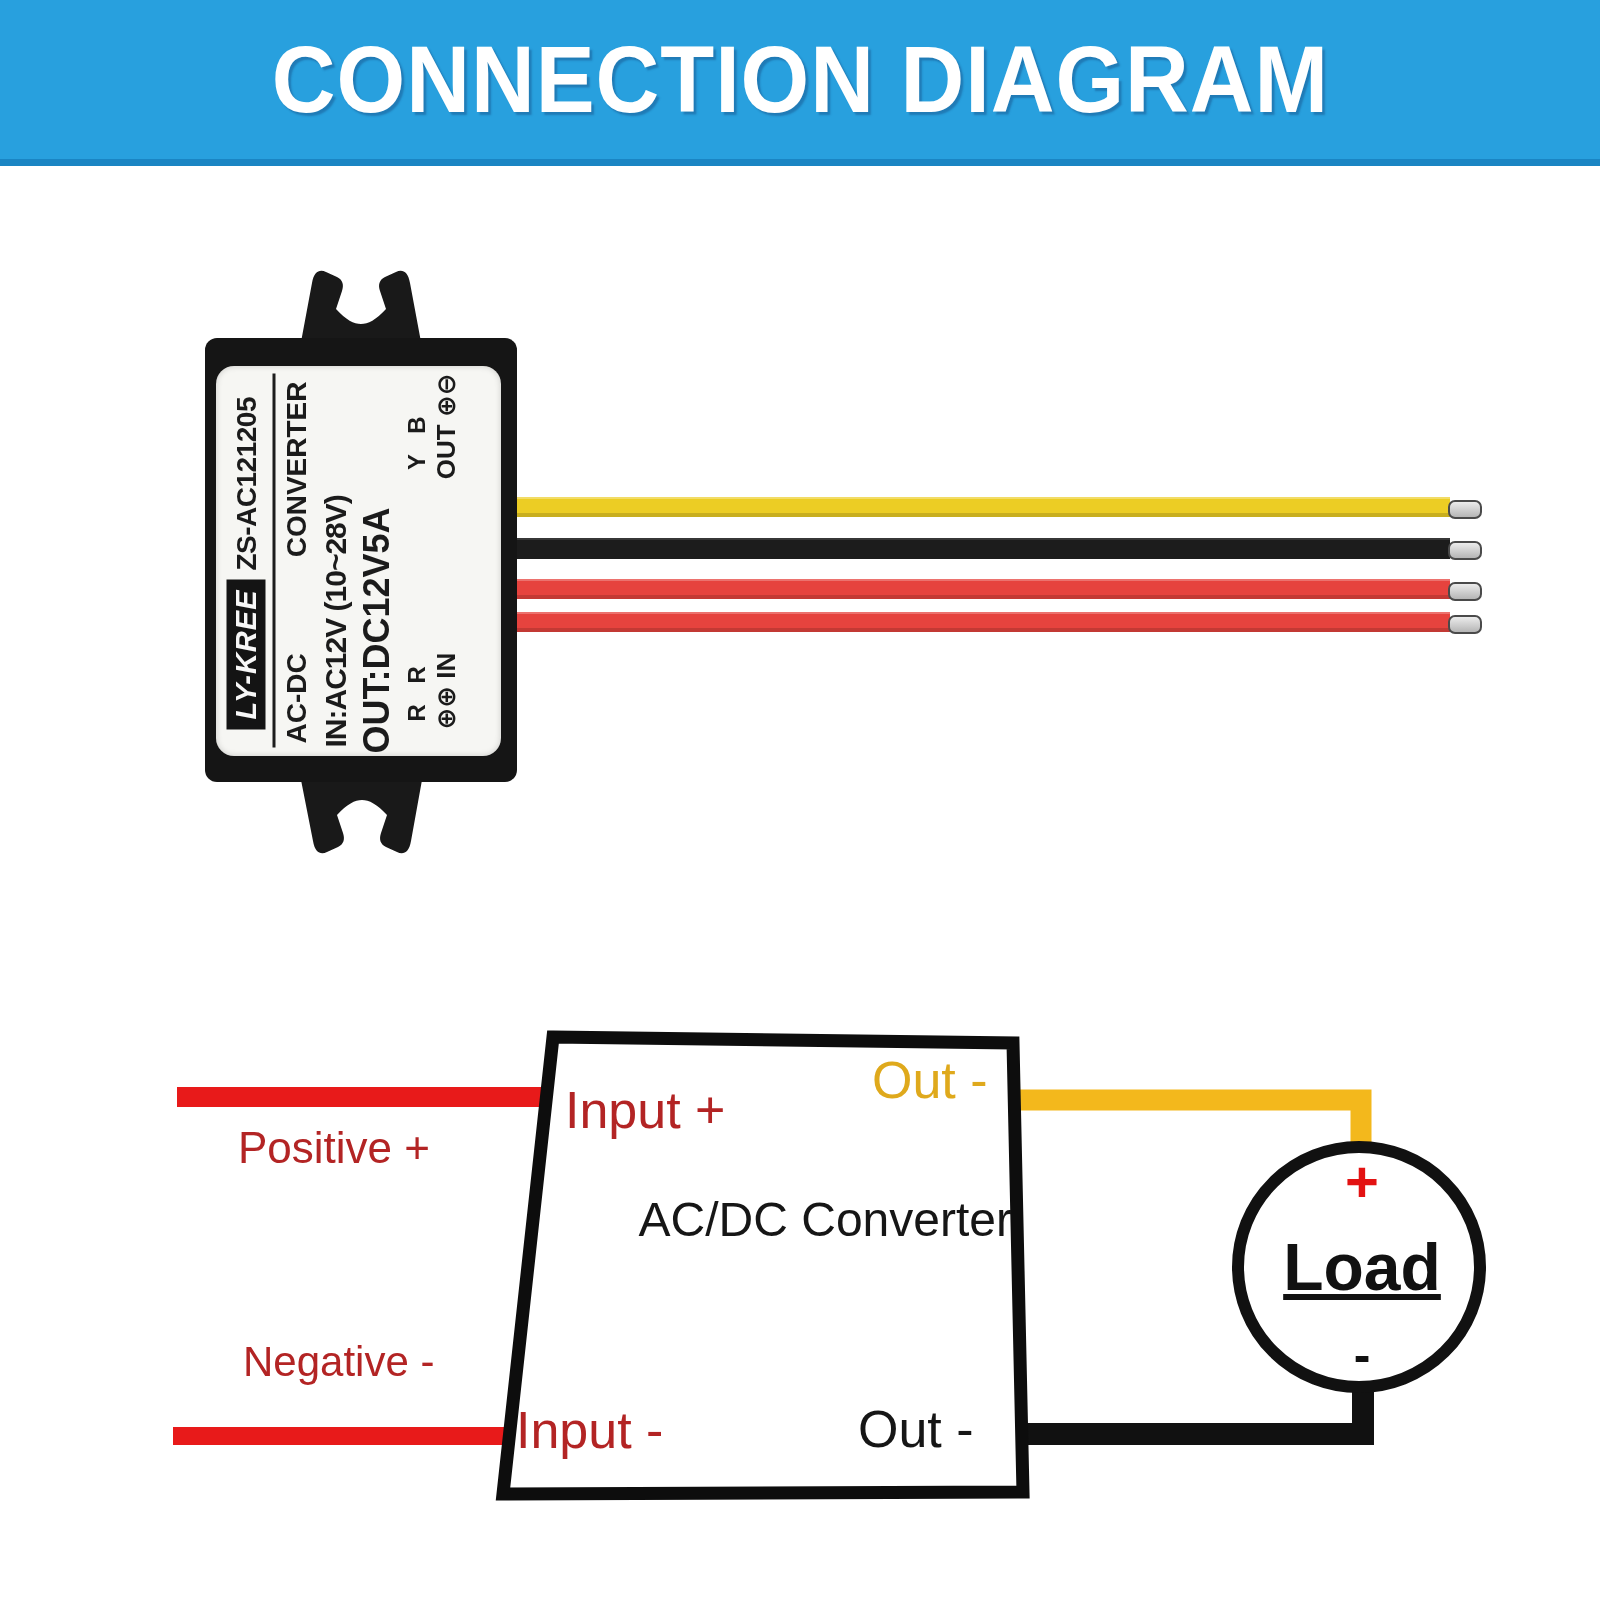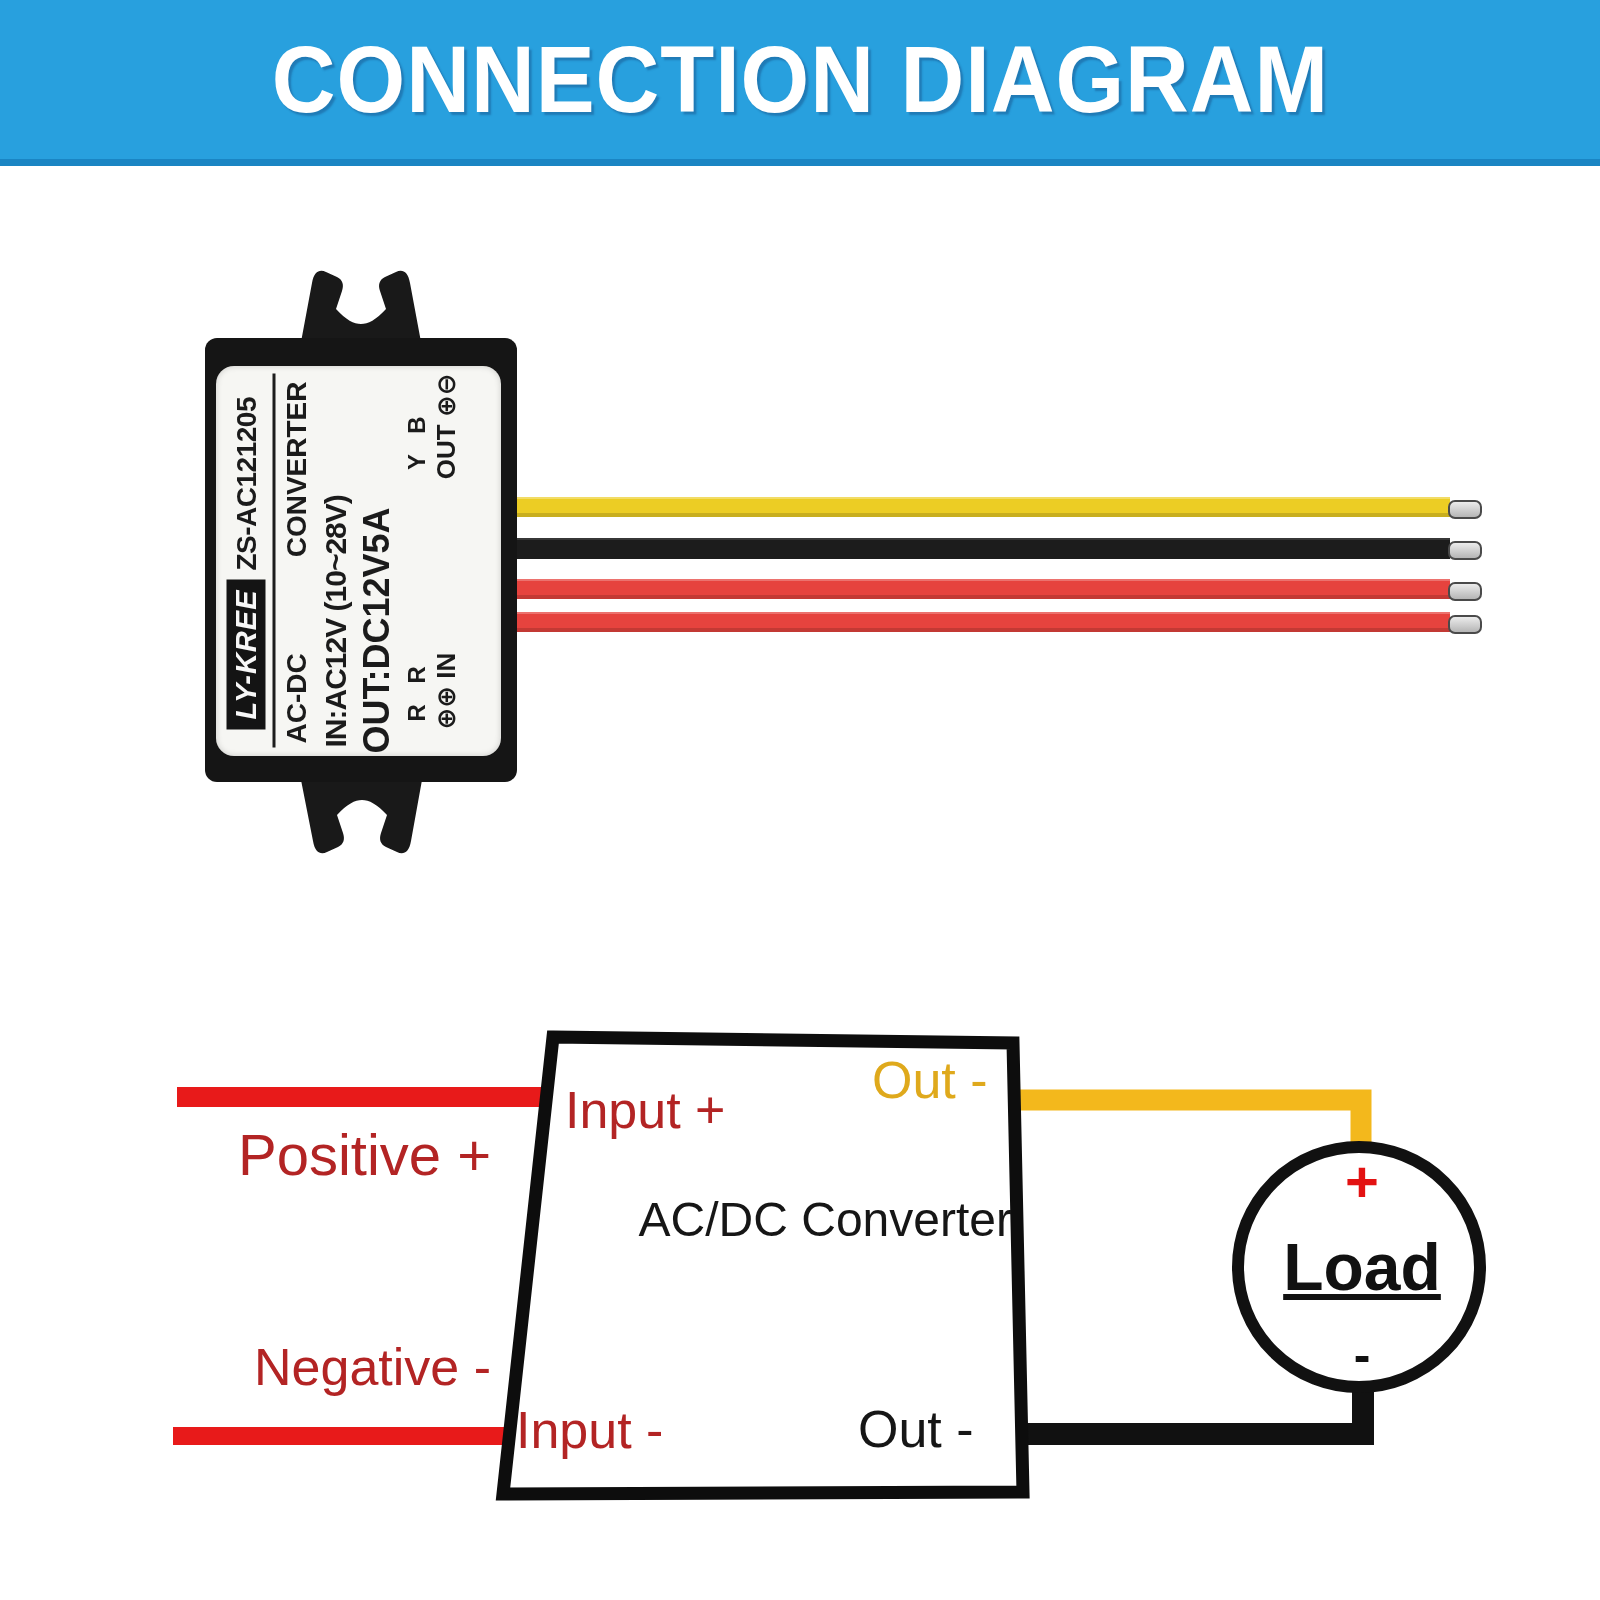--- a/index.html
+++ b/index.html
@@ -47,22 +47,22 @@
   .tip-1{top:500px;} .tip-2{top:541px;} .tip-3{top:582px;} .tip-4{top:615px;}
 
   
   .schematic-svg{position:absolute;left:0;top:980px;z-index:1;}
   .sch-label{position:absolute;z-index:5;white-space:nowrap;line-height:1;}
   .t-input-plus {left:565px;top:1052px;font-size:52px;}
   .t-out-top    {left:872px;top:1054px;font-size:52px;}
   .t-acdc       {left:552px;top:1196px;width:460px;text-align:right;font-size:48px;color:#161616;}
   .t-input-minus{left:516px;top:1404px;font-size:52px;}
   .t-out-bottom {left:858px;top:1403px;font-size:52px;color:#161616;}
-  .t-positive   {left:238px;top:1126px;font-size:58px;}
-  .t-negative   {left:254px;top:1341px;font-size:52px;text-align:center;}
+  .t-positive   {left:238px;top:1126px;font-size:44px;}
+  .t-negative   {left:243px;top:1341px;font-size:42px;text-align:center;}
   .t-load-plus  {left:1242px;top:1153px;width:240px;text-align:center;font-size:58px;font-weight:bold;}
   .t-load       {left:1242px;top:1234px;width:240px;text-align:center;font-size:66px;font-weight:bold;color:#111;text-decoration:underline;}
   .t-load-minus {left:1242px;top:1330px;width:240px;text-align:center;font-size:50px;font-weight:bold;color:#111;}
 </style>
 </head>
 <body>
 
 <div class="stage">
 
   <div class="banner" style="background-color: rgb(40, 160, 222);">

